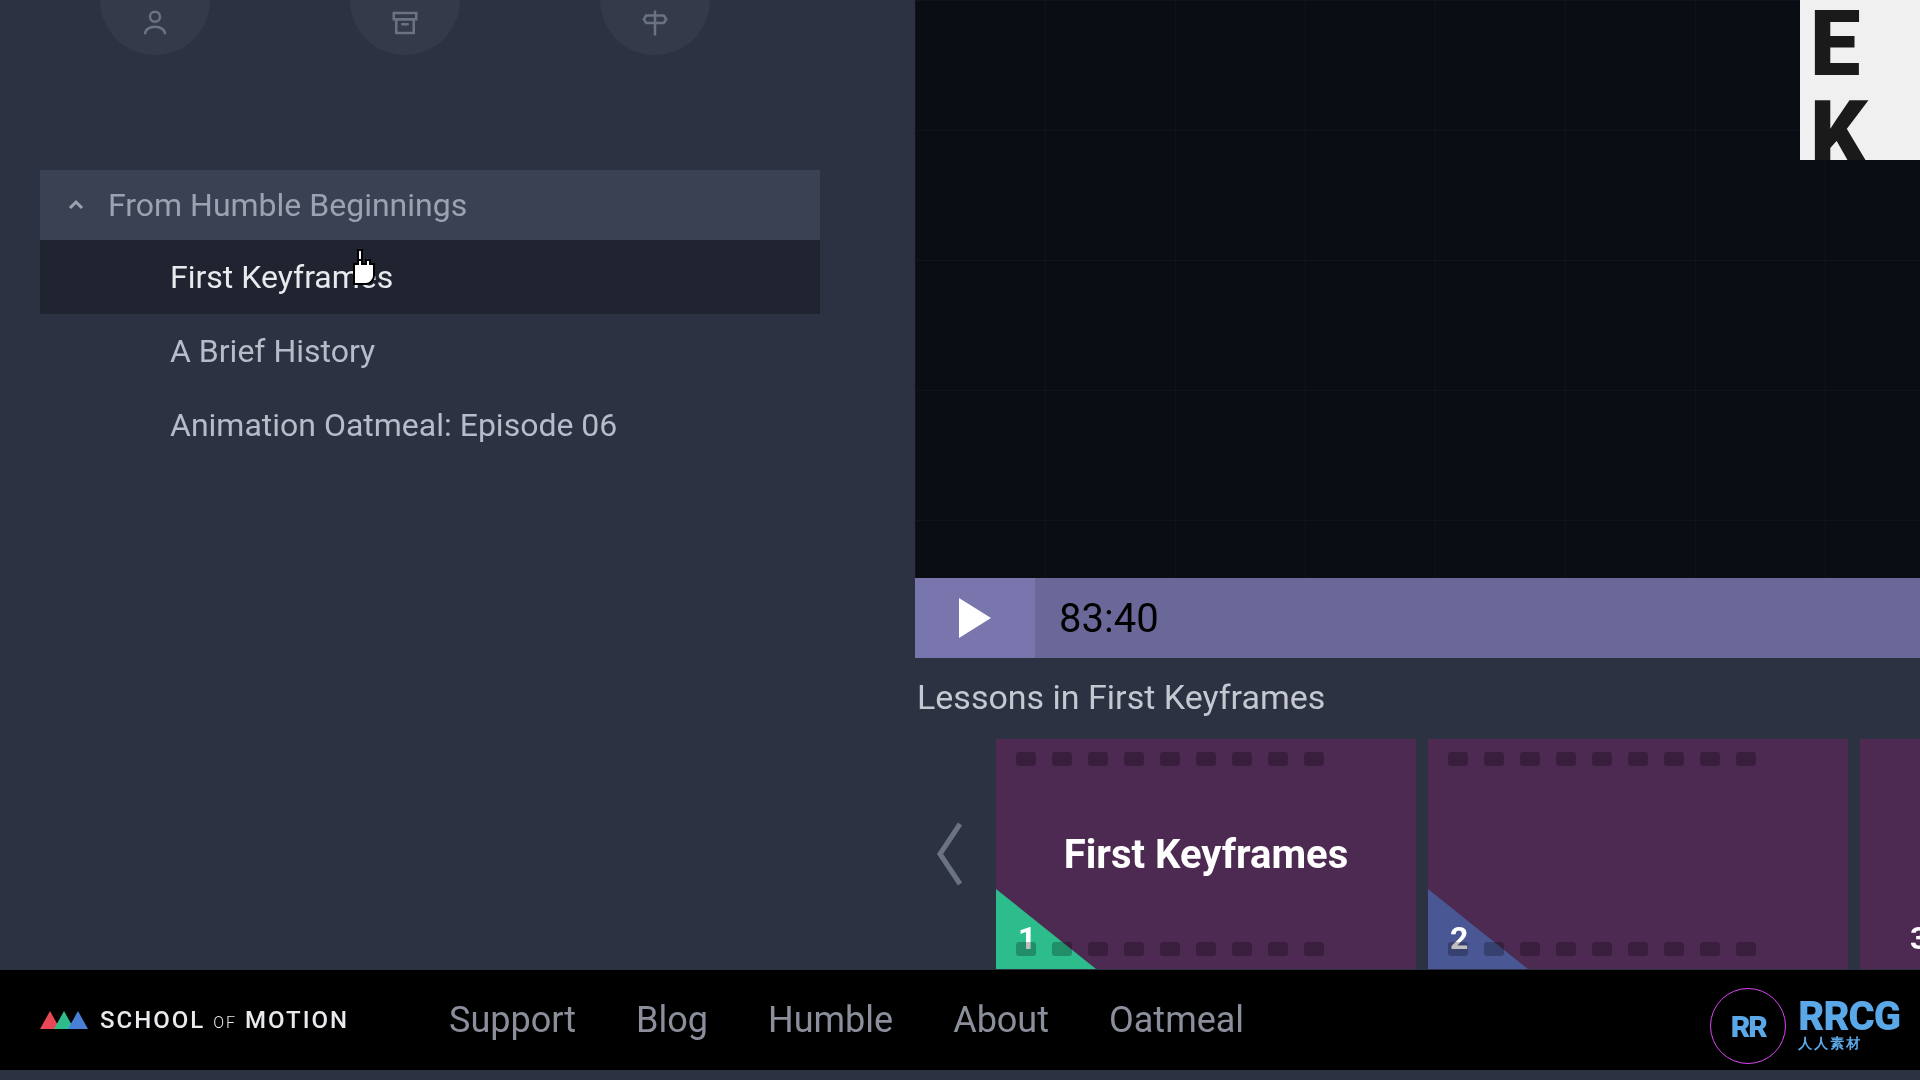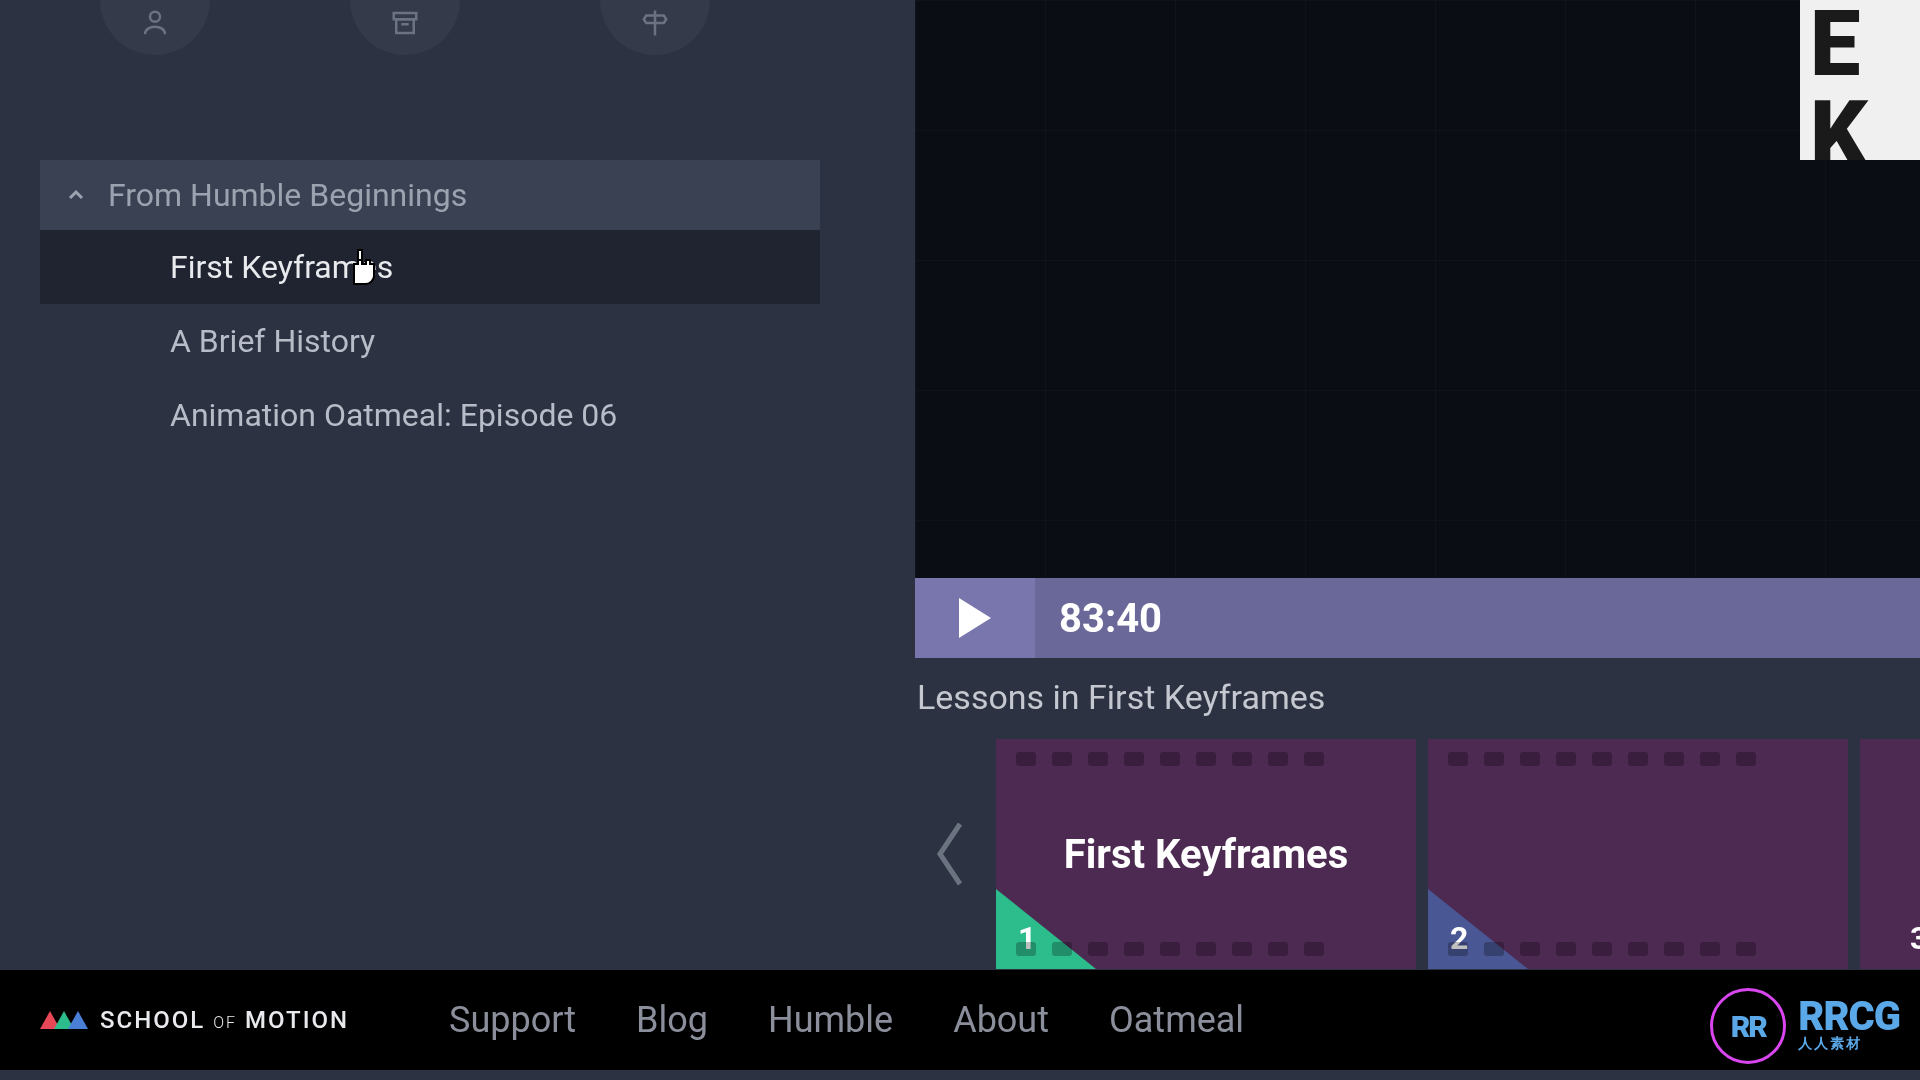--- a/index.html
+++ b/index.html
@@ -40,21 +40,21 @@
       width: 40px;
       height: 30px;
       stroke: #6b7280;
       fill: none;
       stroke-width: 2;
     }
     
     .sidebar {
       position: absolute;
       left: 40px;
-      top: 160px;
+      top: 170px;
       width: 780px;
       filter: blur(0.5px);
     }
     
     .section-header {
       background: #3a4152;
       padding: 16px 24px;
       display: flex;
       align-items: center;
       gap: 20px;
@@ -148,23 +148,23 @@
       justify-content: center;
     }
     .play-triangle {
       width: 0;
       height: 0;
       border-left: 32px solid #ffffff;
       border-top: 20px solid transparent;
       border-bottom: 20px solid transparent;
     }
     .duration {
-      color: #ffffff;
+      color: #000000;
       font-size: 40px;
-      font-weight: 700;
+      font-weight: 400;
       margin-left: 24px;
     }
     
     .lessons-label {
       font-size: 34px;
       color: #c5c8d0;
       padding: 19px 0 22px 2px;
     }
     
     .carousel {
@@ -303,21 +303,21 @@
       right: 20px;
       bottom: 16px;
       display: flex;
       align-items: center;
       gap: 12px;
       color: #5aa8e8;
     }
     .watermark-circle {
       width: 76px;
       height: 76px;
-      border: 3px solid #d946ef;
+      border: 1px solid #d946ef;
       border-radius: 50%;
       display: flex;
       align-items: center;
       justify-content: center;
       font-size: 30px;
       font-weight: 900;
       color: #5aa8e8;
       letter-spacing: -2px;
     }
     .watermark-text {

